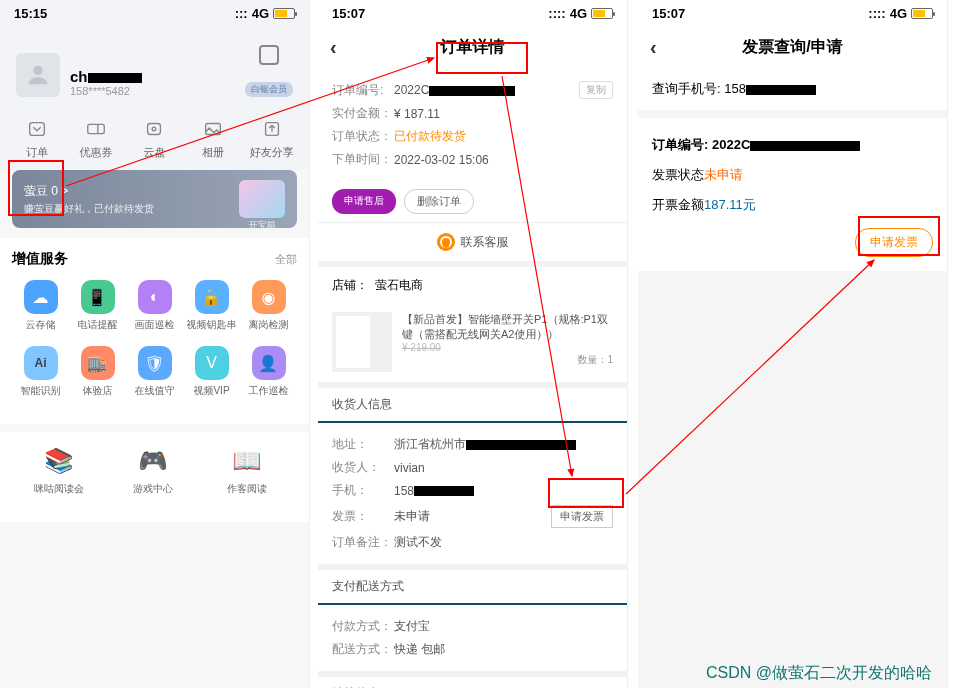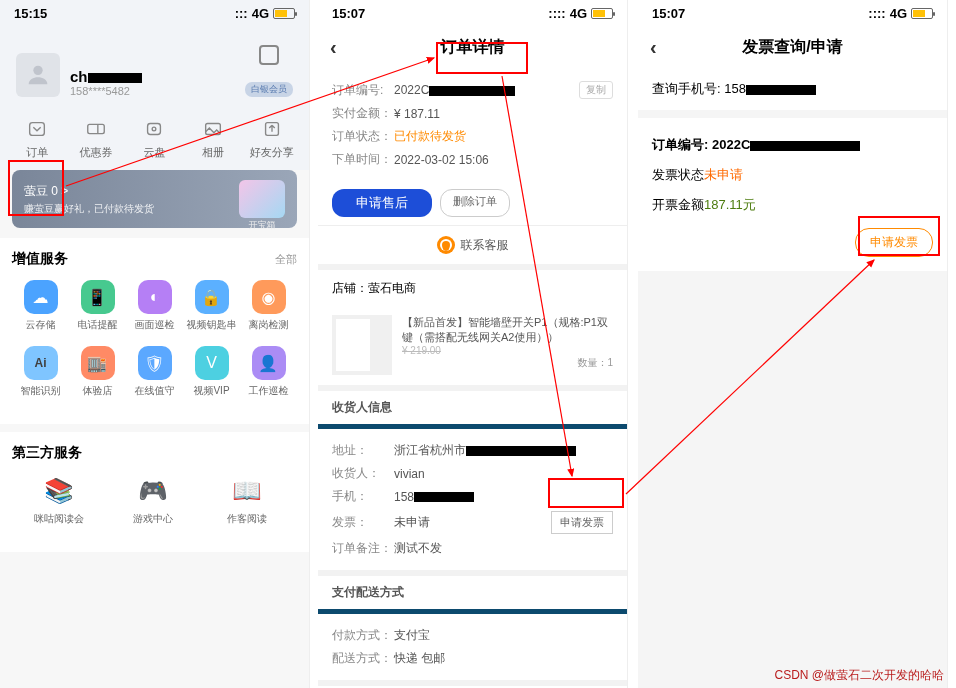--- a/index.html
+++ b/index.html
@@ -54,50 +54,50 @@
 
 
 .p2{background:#fff}
 .info{padding:10px 14px;font-size:12px;color:#555;background:#fff}
 .irow{display:flex;align-items:center;padding:3px 0}
 .irow .lbl{width:62px;color:#888}
 .irow .val{flex:1}
 .copy{font-size:10px;color:#aaa;border:1px solid #ddd;padding:1px 6px;border-radius:3px;margin-left:6px}
 .orange{color:#ff8a00}
 .btns{display:flex;gap:8px;padding:8px 14px}
-.btn-o{background:#1d4ed8;color:#fff;font-size:13px;padding:5px 24px;border-radius:12px}
+.btn-o{background:#a21caf;color:#fff;font-size:10px;padding:5px 12px;border-radius:12px}
 .btn-g{border:1px solid #ccc;color:#666;font-size:11px;padding:4px 12px;border-radius:12px;background:#fff}
 .cs{text-align:center;padding:10px;font-size:12px;color:#555;border-top:1px solid #eee;border-bottom:6px solid #f2f2f2;display:flex;align-items:center;justify-content:center;gap:6px}
 .csic{width:18px;height:18px;background:#ff8a00;border-radius:50%;position:relative}
 .csic::after{content:"";position:absolute;top:3px;left:3px;right:3px;bottom:3px;border:2px solid #fff;border-radius:50%;border-bottom:none}
-.shop{padding:10px 14px;font-size:12px;display:flex;gap:0;align-items:center}
+.shop{padding:10px 14px;font-size:12px;display:flex;gap:7px;align-items:center}
 .prod{display:flex;padding:8px 14px 10px;gap:10px}
 .pimg{width:60px;height:60px;background:#f0f0f0;position:relative;flex-shrink:0}
 .pimg::after{content:"";position:absolute;top:4px;left:4px;right:22px;bottom:4px;background:#fff}
 .pinfo{flex:1;font-size:11px;color:#555}
 .ptag{display:inline-block;background:#ff8a00;color:#fff;font-size:9px;padding:1px 4px;border-radius:2px;margin-top:4px}
 .pprice{font-weight:600;margin-left:4px}
 .poprice{text-decoration:line-through;color:#bbb;font-size:10px}
 .qty{text-align:right;font-size:10px;color:#999}
-.hdr2{padding:8px 14px;font-size:12px;color:#555;border-top:6px solid #f2f2f2;border-bottom:5px solid #0c4a6e;font-weight:700}
+.hdr2{padding:8px 14px;font-size:12px;color:#555;border-top:6px solid #f2f2f2;border-bottom:2px solid #0c4a6e;font-weight:400}
 .apbtn{margin-left:auto;border:1px solid #ccc;padding:3px 8px;font-size:11px;color:#666;background:#fff}
 
 
 .p3{background:#f5f5f5}
 .card{background:#fff;margin-bottom:8px;padding:12px 14px;font-size:13px}
 .crow{display:flex;justify-content:flex-start;padding:6px 0;font-size:13px}
-.crow .cv{color:#4d7c0f}
+.crow .cv{color:#0369a1}
 .red{color:#ff6a00}
 .btn-out{border:1px solid #ff8a00;color:#ff8a00;padding:5px 14px;border-radius:14px;font-size:12px;background:#fff}
 .applyrow{display:flex;justify-content:flex-end;padding:8px 0 2px}
 
 
 .rbox{position:absolute;border:2px solid red;pointer-events:none}
 .arrow{position:absolute;pointer-events:none}
-.wm{position:absolute;bottom:4px;right:12px;font-size:12px;color:#b91c1c}
+.wm{position:absolute;bottom:4px;right:24px;font-size:16px;color:#0f766e}
 </style>
 </head>
 <body>
 
 <div class="phone p1">
   <div class="status">
     <span>15:15</span>
     <span class="sig">::: <span>4G</span> <span class="batt"></span></span>
   </div>
   <div class="prof">
@@ -172,23 +172,20 @@
       <div class="gitm"><div class="gic c4">🔒</div><span>视频钥匙串</span></div>
       <div class="gitm"><div class="gic c5">◉</div><span>离岗检测</span></div>
       <div class="gitm"><div class="gic c6">Ai</div><span>智能识别</span></div>
       <div class="gitm"><div class="gic c7">🏬</div><span>体验店</span></div>
       <div class="gitm"><div class="gic c8">🛡</div><span>在线值守</span></div>
       <div class="gitm"><div class="gic c9">V</div><span>视频VIP</span></div>
       <div class="gitm"><div class="gic c10">👤</div><span>工作巡检</span></div>
     </div>
   </div>
   <div class="sect">
-    <div class="shdr">
-        <span class="st">第三方服务</span>
-      </div>
     <div class="g3">
       <div class="gitm"><div class="gic">📚</div><span>咪咕阅读会</span></div>
       <div class="gitm"><div class="gic">🎮</div><span>游戏中心</span></div>
       <div class="gitm"><div class="gic">📖</div><span>作客阅读</span></div>
     </div>
   </div>
 </div>
 
 <div class="phone p2">
   <div class="status">

